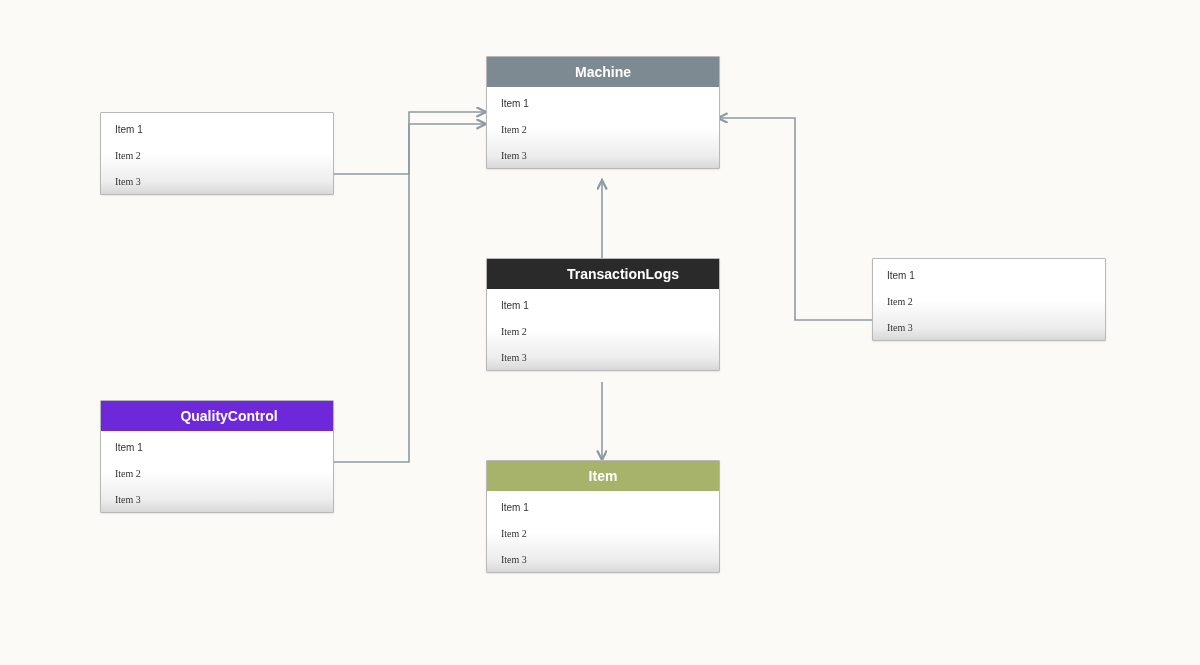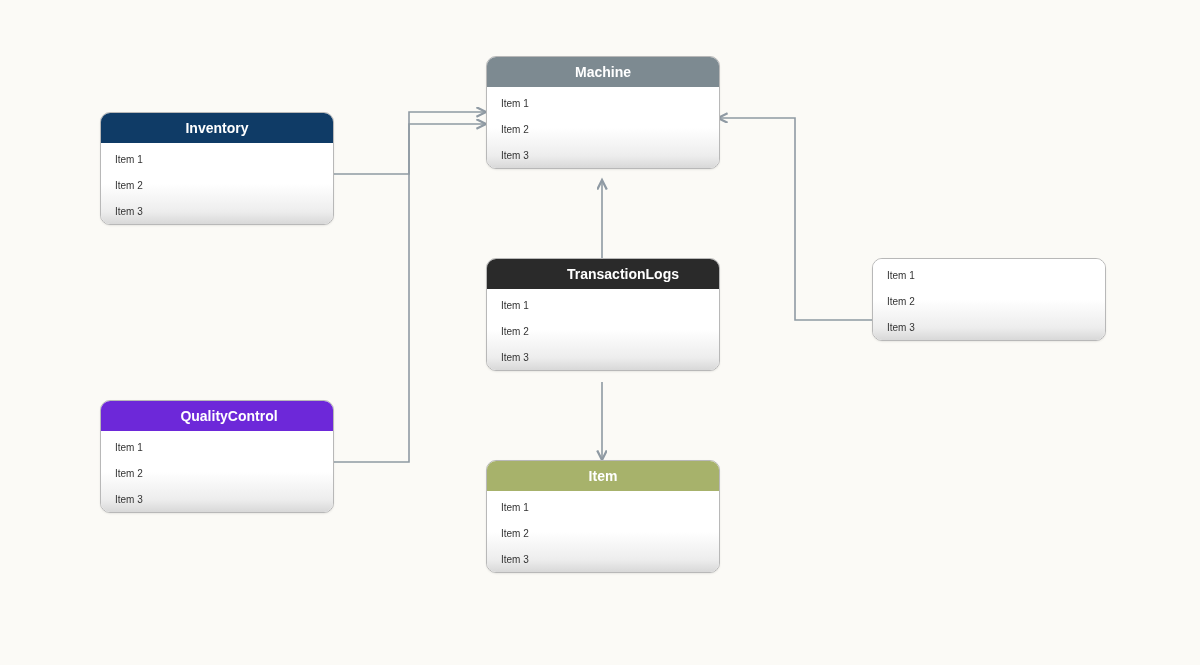--- a/index.html
+++ b/index.html
@@ -21,21 +21,21 @@
     left: 0;
     top: 0;
     width: 1200px;
     height: 665px;
     pointer-events: none;
   }
   .entity {
     position: absolute;
     width: 232px;
     border: 1px solid #b8b8b8;
-    border-radius: 10px;
+    border-radius: 1px;
     box-shadow: 0 1px 2px rgba(0,0,0,0.08);
     overflow: hidden;
     background: #fff;
   }
   .entity .header {
     height: 30px;
     line-height: 30px;
     text-align: center;
     color: #fff;
     font-size: 14px;
@@ -45,20 +45,21 @@
     background: linear-gradient(to bottom, #ffffff 0%, #ffffff 50%, #ededed 85%, #d8d8d8 100%);
     padding: 4px 0 0 0;
   }
   .entity .row {
     padding: 7px 14px;
     font-size: 10px;
     color: #333;
   }
   .entity .row + .row {
     border-top: 1px solid rgba(0,0,0,0);
+    font-family: Liberation Serif, serif;
   }
 </style>
 </head>
 <body>
 <div class="canvas">
 
 <svg class="connectors">
   <defs>
     <marker id="arrowhead" markerWidth="8" markerHeight="8" refX="6" refY="3" orient="auto" markerUnits="strokeWidth">
       <path d="M0,0 L6,3 L0,6" fill="none" stroke="#8f9aa3" stroke-width="1.4"></path>
@@ -68,21 +69,20 @@
         <path d="M 332 174 L 409 174 L 409 112 L 486 112" fill="none" stroke="#8f9aa3" stroke-width="1.6" marker-end="url(#arrowhead)"></path>
         <path d="M 332 462 L 409 462 L 409 124 L 486 124" fill="none" stroke="#8f9aa3" stroke-width="1.6" marker-end="url(#arrowhead)"></path>
         <path d="M 872 320 L 795 320 L 795 118 L 718 118" fill="none" stroke="#8f9aa3" stroke-width="1.6" marker-end="url(#arrowhead)"></path>
         <path d="M 602 258 L 602 180" fill="none" stroke="#8f9aa3" stroke-width="1.6" marker-end="url(#arrowhead)"></path>
         <path d="M 602 382 L 602 460" fill="none" stroke="#8f9aa3" stroke-width="1.6" marker-end="url(#arrowhead)"></path>
       </g>
 </svg>
 
 <div id="entity-layer">
       <div class="entity" style="left: 100px; top: 112px; width: 232px;">
-        <div class="header" style="background: rgb(15, 59, 102);">Inventory</div>
         <div class="body">
           <div class="row">Item 1</div>
           <div class="row">Item 2</div>
           <div class="row">Item 3</div>
         </div>
       </div>
       <div class="entity" style="left: 486px; top: 56px; width: 232px;">
         <div class="header" style="background: rgb(125, 138, 145);">Machine</div>
         <div class="body">
           <div class="row">Item 1</div>

